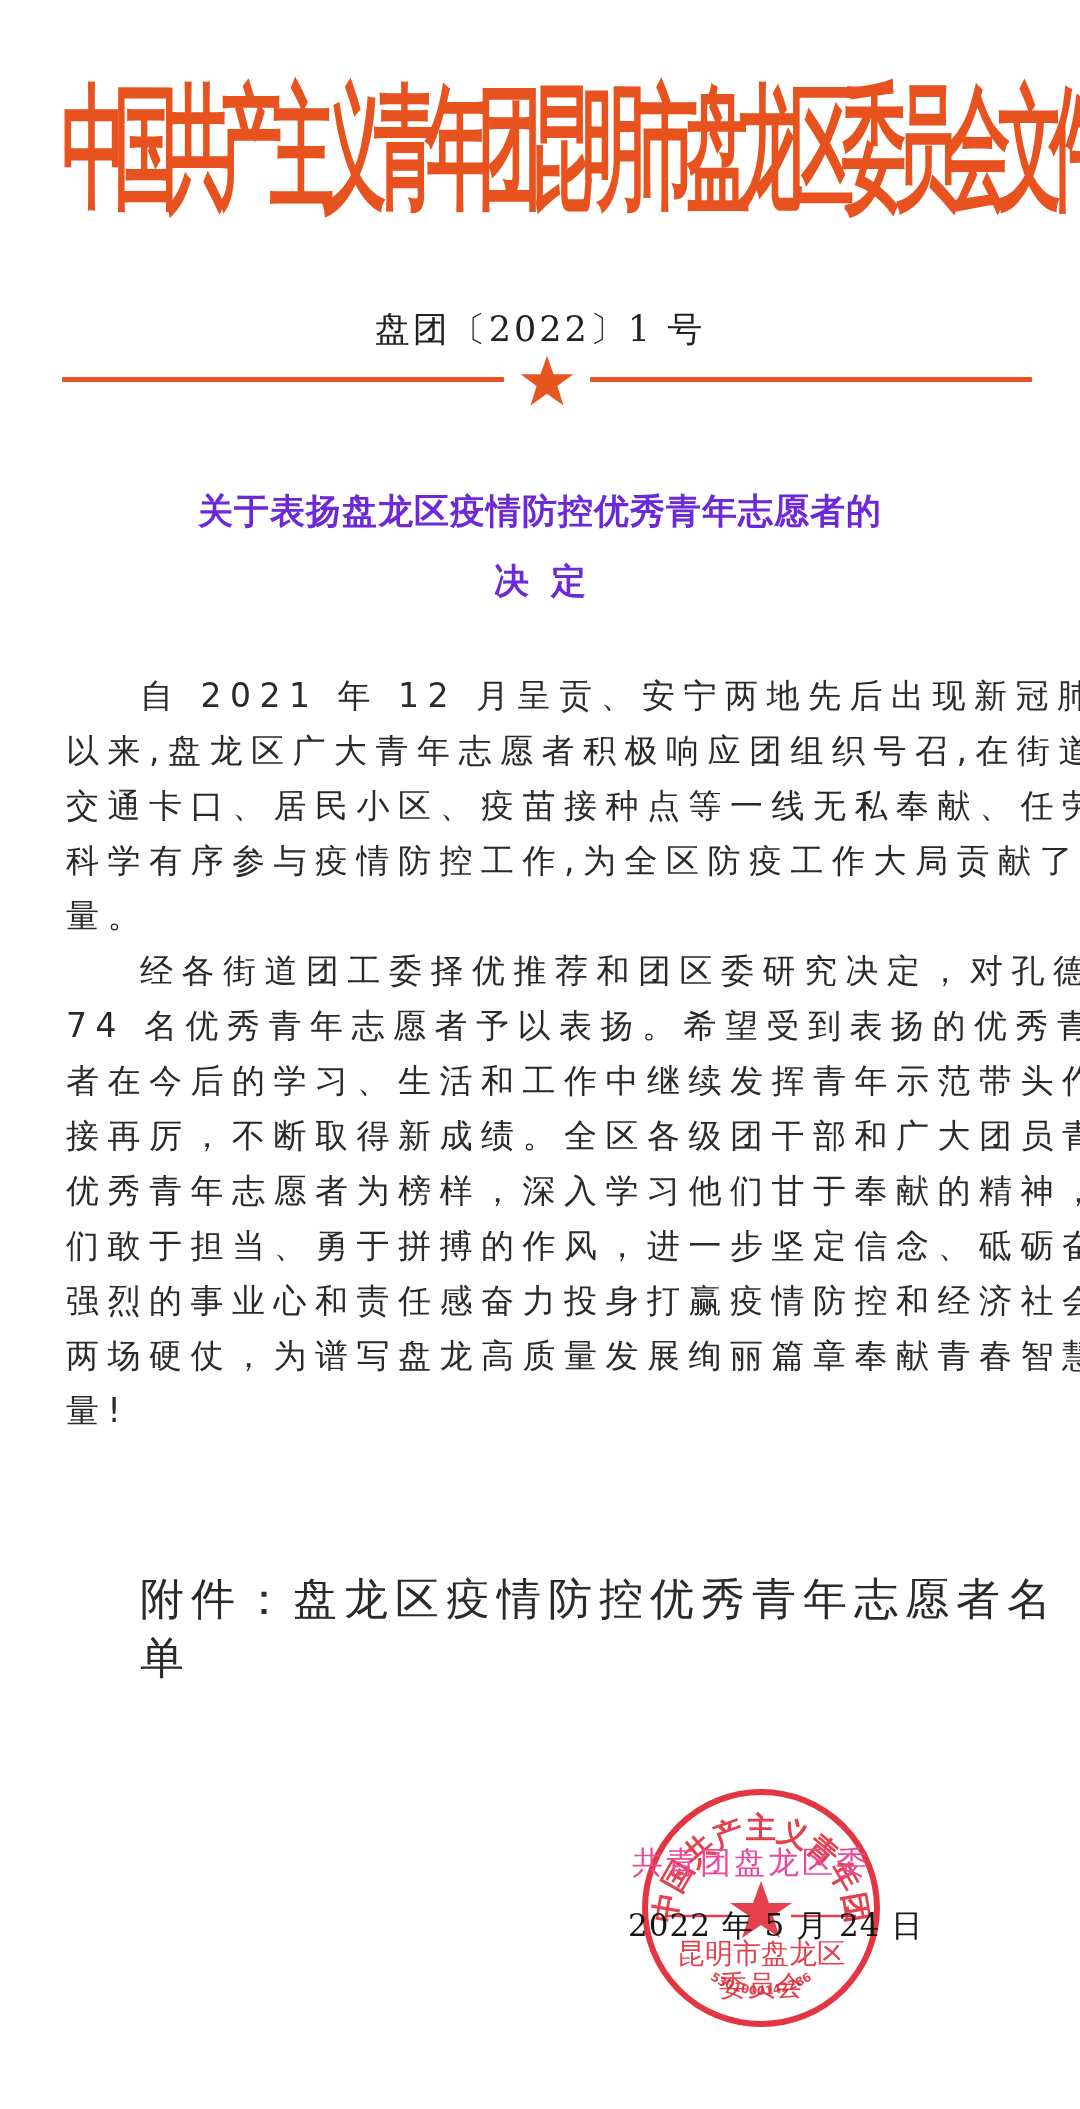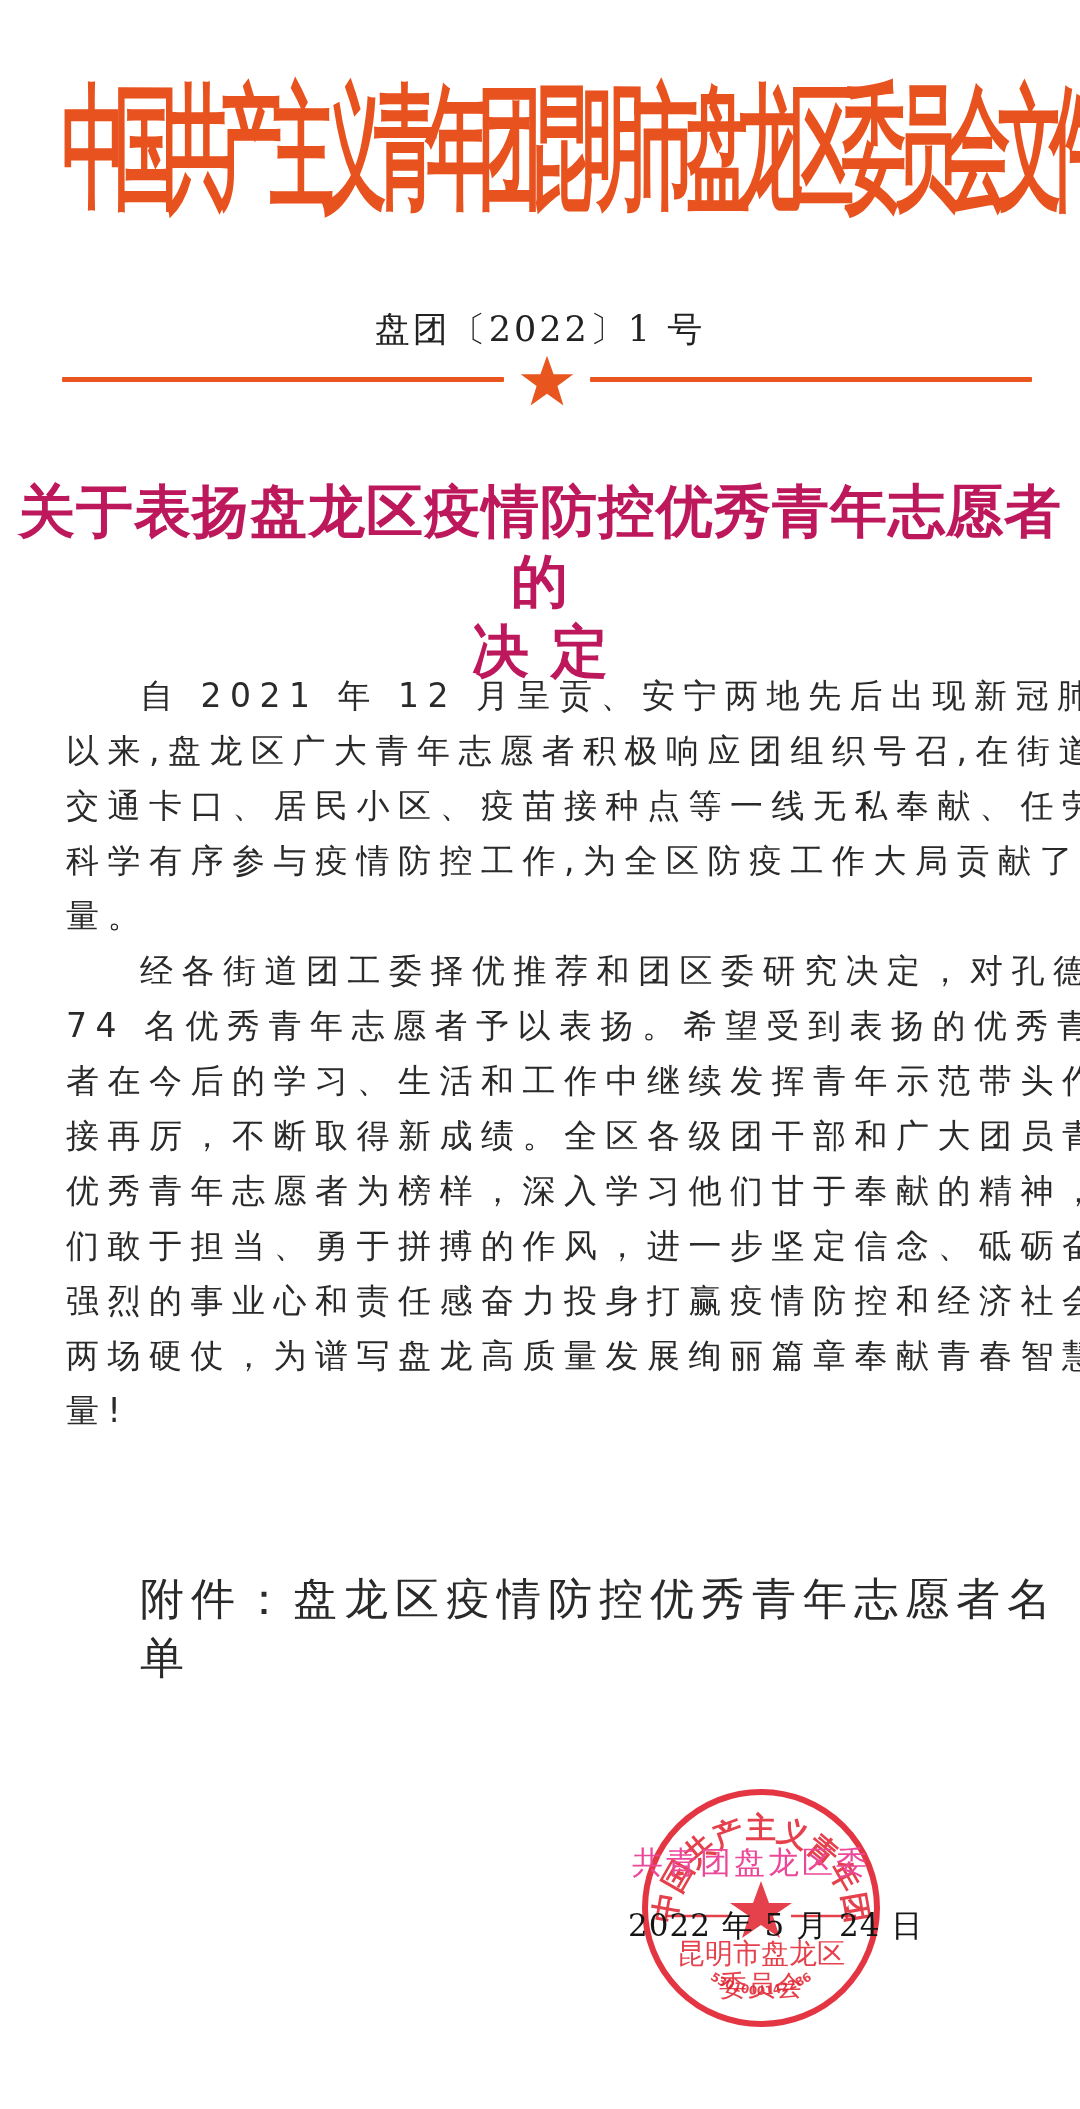--- a/index.html
+++ b/index.html
@@ -16,21 +16,21 @@
   .doc-number { position: absolute; left: 0; width: 1080px; top: 306px; text-align: center;
                 font-size: 35px; letter-spacing: 3px; color: #222; }
 
   .rule { position: absolute; top: 377px; height: 5px; background: #E8551F; border-radius: 1px; }
   .rule.left { left: 62px; width: 442px; }
   .rule.right { left: 590px; width: 442px; }
   .star { position: absolute; left: 519px; top: 354px; width: 56px; height: 56px; }
 
   .title { position: absolute; left: 0; width: 1080px; top: 476px; text-align: center;
            font-family: "DejaVu Serif", "Liberation Serif", serif; font-weight: bold;
-           font-size: 57px; line-height: 70px; color: #be185d; letter-spacing: 1px; }
+           font-size: 35px; line-height: 70px; color: #6d28d9; letter-spacing: 1px; }
   .title .l2 { letter-spacing: 22px; padding-left: 22px; }
 
   .body { position: absolute; left: 66px; top: 668px; width: 950px;
           font-family: "DejaVu Sans", "Liberation Sans", sans-serif;
           font-size: 33px; line-height: 55px; color: #2a2a2a; letter-spacing: 8.5px; }
   .body p { margin: 0; text-indent: 74px; text-align: justify; }
   .body .line { display: block; white-space: nowrap; }
 
   .attachment { position: absolute; left: 140px; top: 1570px;
                 font-family: "DejaVu Sans", "Liberation Sans", sans-serif;

